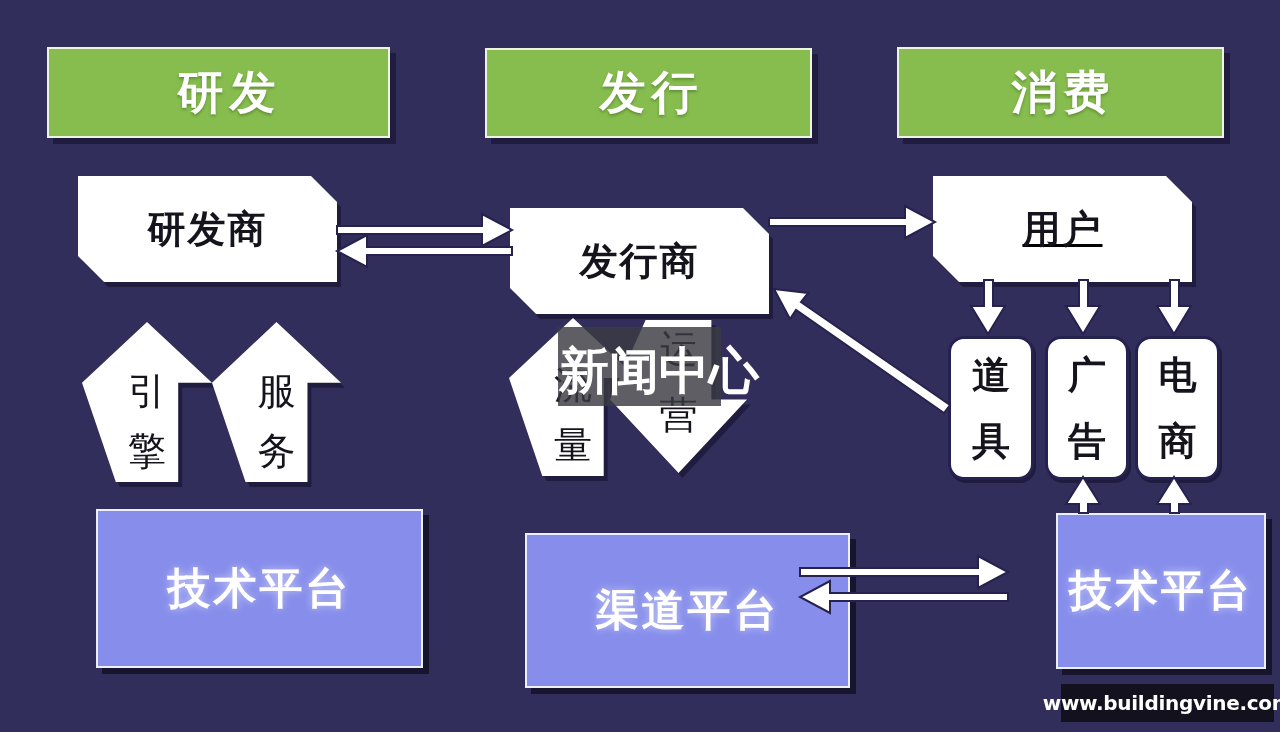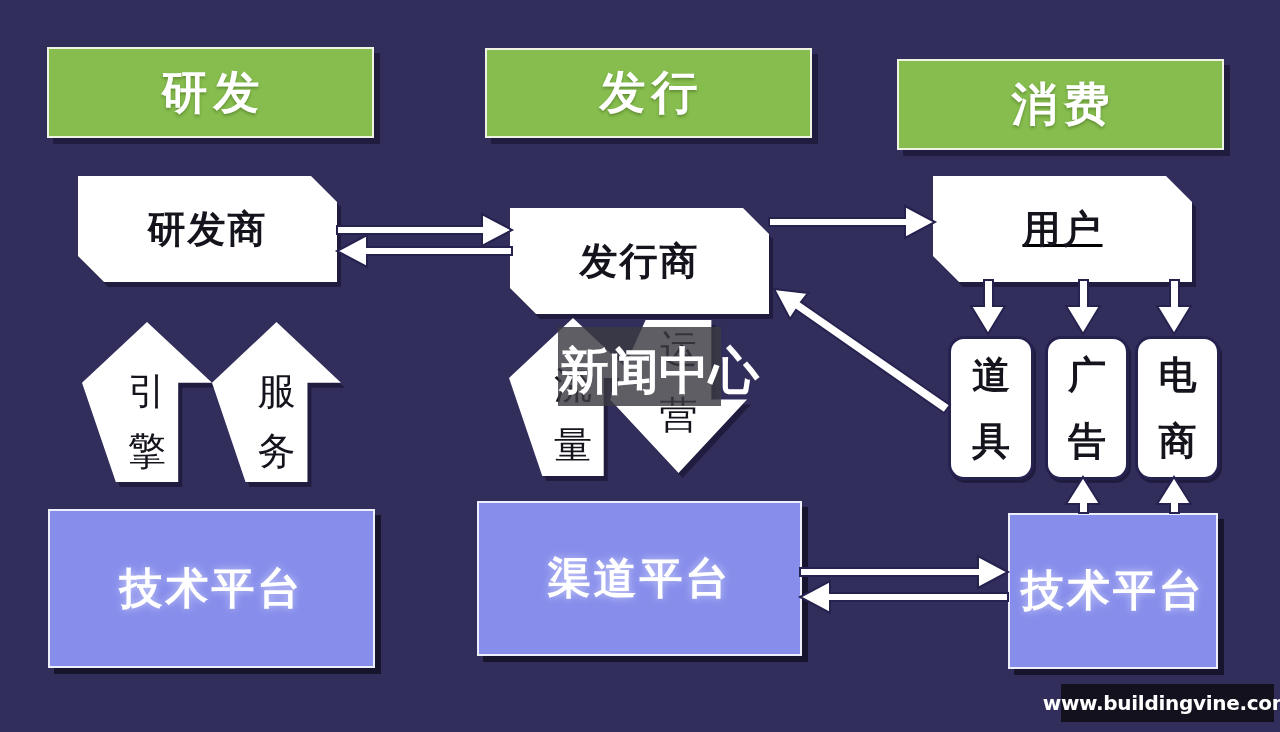--- a/index.html
+++ b/index.html
@@ -8,23 +8,23 @@
   }
   html,body{margin:0;padding:0;}
   body{background:#000;font-family:"DejaVu Sans","Liberation Sans",sans-serif;}
   #canvas{position:relative;width:1280px;height:732px;background:var(--bg);overflow:hidden;}
 
   
   .stage{position:absolute;display:flex;align-items:center;justify-content:center;
     background:var(--green);border:2px solid #eef3e4;box-shadow:6px 6px 0 var(--shadow);
     color:#fff;font-size:46px;font-weight:bold;letter-spacing:6px;text-indent:6px;
     text-shadow:0 2px 3px rgba(35,60,10,.35);z-index:1;}
-  #stage-rd{left:47px;top:47px;width:323px;height:87px;}
+  #stage-rd{left:47px;top:47px;width:323px;height:87px;padding-left:16px;}
   #stage-pub{left:477px;top:48px;width:323px;height:86px;margin-left:8px;}
-  #stage-cons{left:897px;top:47px;width:323px;height:87px;margin-top:12px;}
+  #stage-cons{left:897px;top:47px;width:323px;height:87px;}
 
   
   .shadow{position:absolute;filter:drop-shadow(4px 5px 0 var(--shadow));z-index:2;border-radius:21px;}
   .entity{width:100%;height:100%;background:#fff;display:flex;align-items:center;justify-content:center;
     clip-path:polygon(0 0,calc(100% - 26px) 0,100% 26px,100% 100%,26px 100%,0 calc(100% - 26px));
     color:var(--ink);font-size:38px;font-weight:600;letter-spacing:2px;}
   #e-dev{left:78px;top:176px;width:259px;height:106px;}
   #e-pub{left:510px;top:176px;width:259px;height:106px;margin-top:32px;}
   #e-user{left:933px;top:176px;width:259px;height:106px;text-decoration:underline;}
 
@@ -46,23 +46,23 @@
     box-shadow:2px 3px 0 var(--shadow);display:flex;flex-direction:column;align-items:center;
     justify-content:center;gap:28px;color:var(--ink);font-size:38px;font-weight:600;line-height:1;z-index:2;}
   #m-props{left:948px;top:336px;width:80px;height:138px;}
   #m-ads{left:1045px;top:336px;width:78px;height:138px;}
   #m-ecom{left:1135px;top:336px;width:79px;height:138px;}
 
   
   .platform{position:absolute;display:flex;align-items:center;justify-content:center;
     background:var(--purple);border:2px solid #edeffb;box-shadow:6px 6px 0 #17142e;
     color:#fff;font-size:43px;font-weight:bold;letter-spacing:3px;
-    text-shadow:0 0 8px rgba(255,255,255,.55);z-index:1;}
+    text-shadow:0 0 8px rgba(255,255,255,.55);z-index:1;margin-left:48px;}
   #p-tech{left:48px;top:509px;width:323px;height:155px;}
-  #p-channel{left:477px;top:501px;width:321px;height:151px;}
+  #p-channel{left:477px;top:533px;width:321px;height:151px;}
   #p-ads{left:1008px;top:513px;width:206px;height:152px;}
 
   
   #connectors{position:absolute;left:0;top:0;z-index:3;}
   #connectors polygon{fill:#fff;stroke:#262250;stroke-width:2;}
 
   
   .wm-box{position:absolute;left:558px;top:327px;width:163px;height:79px;
     background:rgba(58,58,66,.82);z-index:6;}
   .wm-text{position:absolute;left:559px;top:346px;width:200px;text-align:center;

